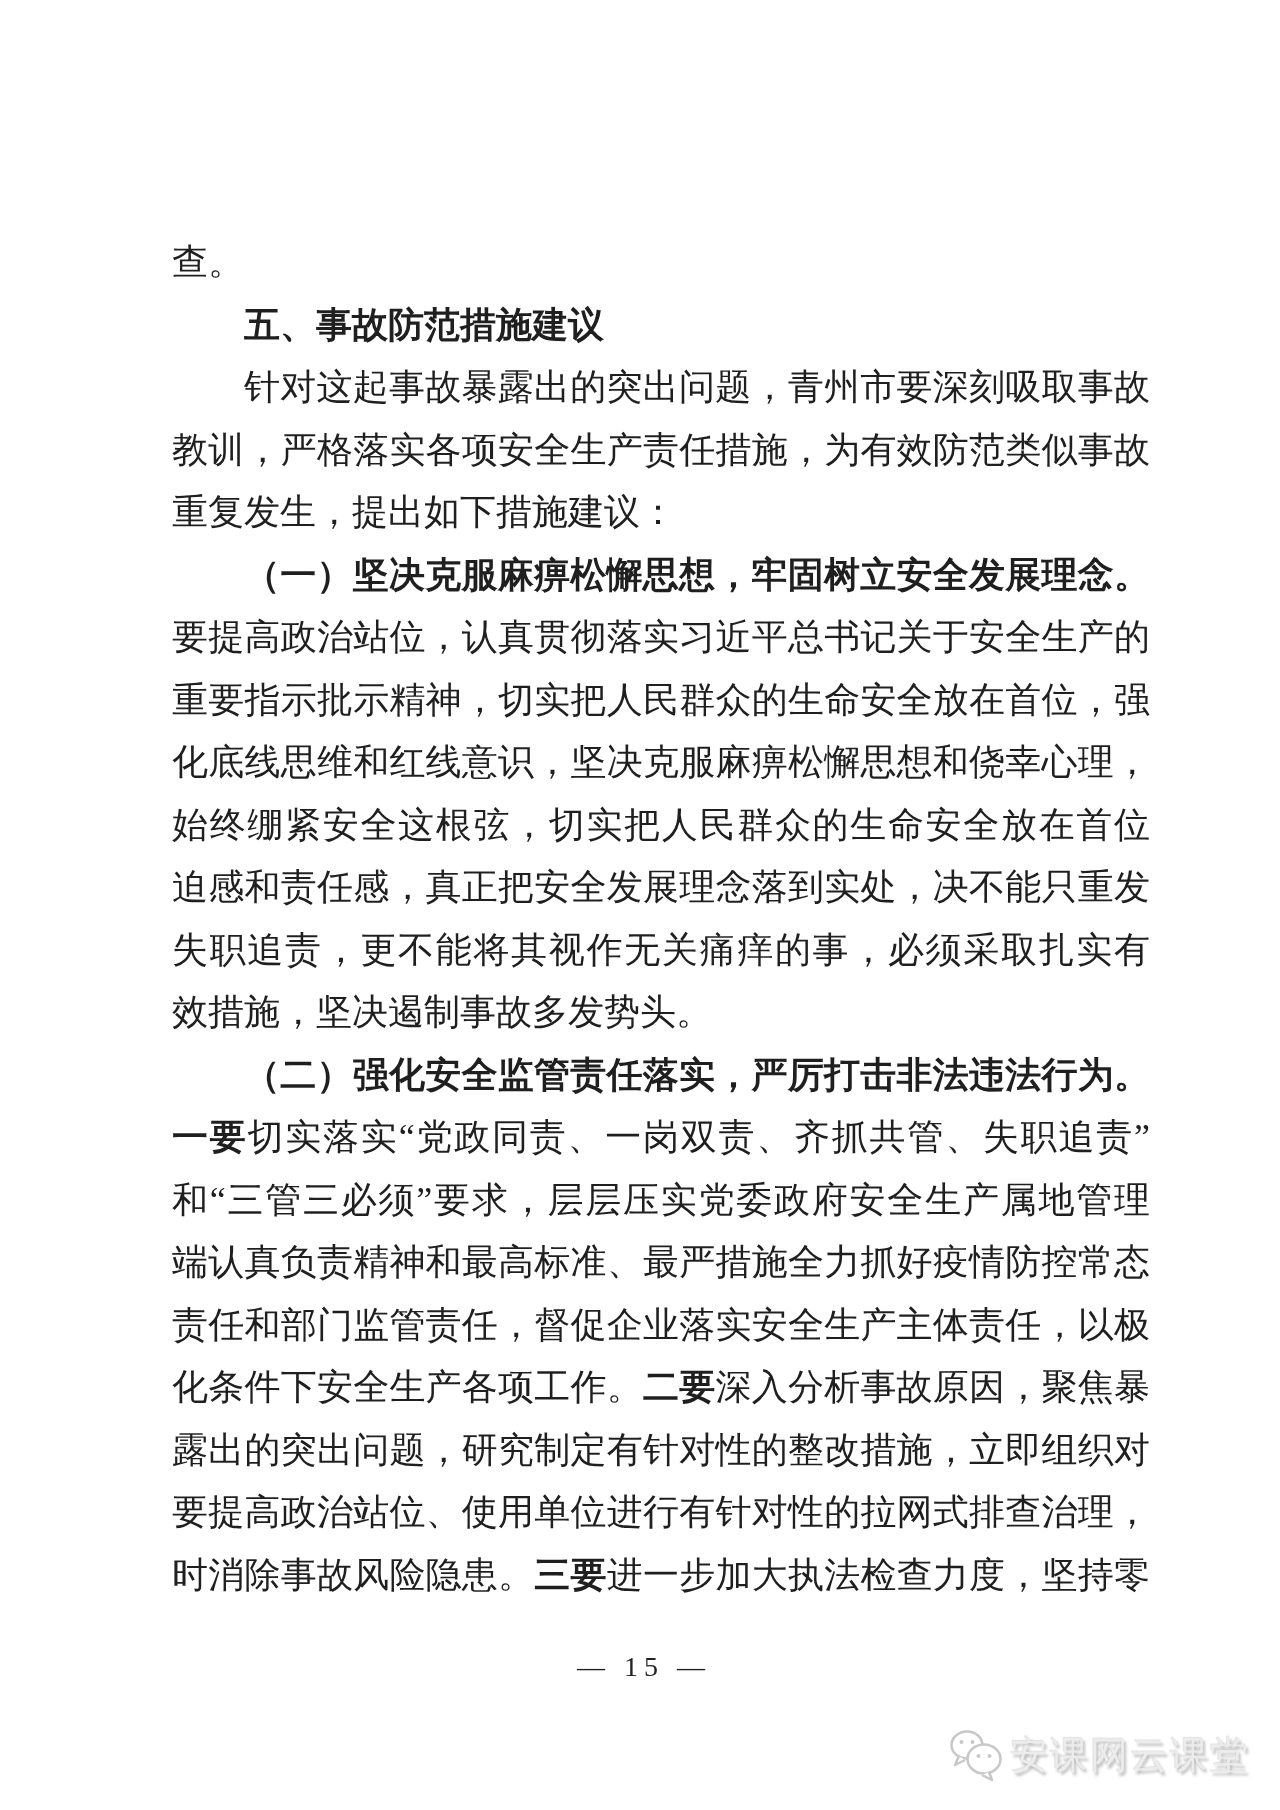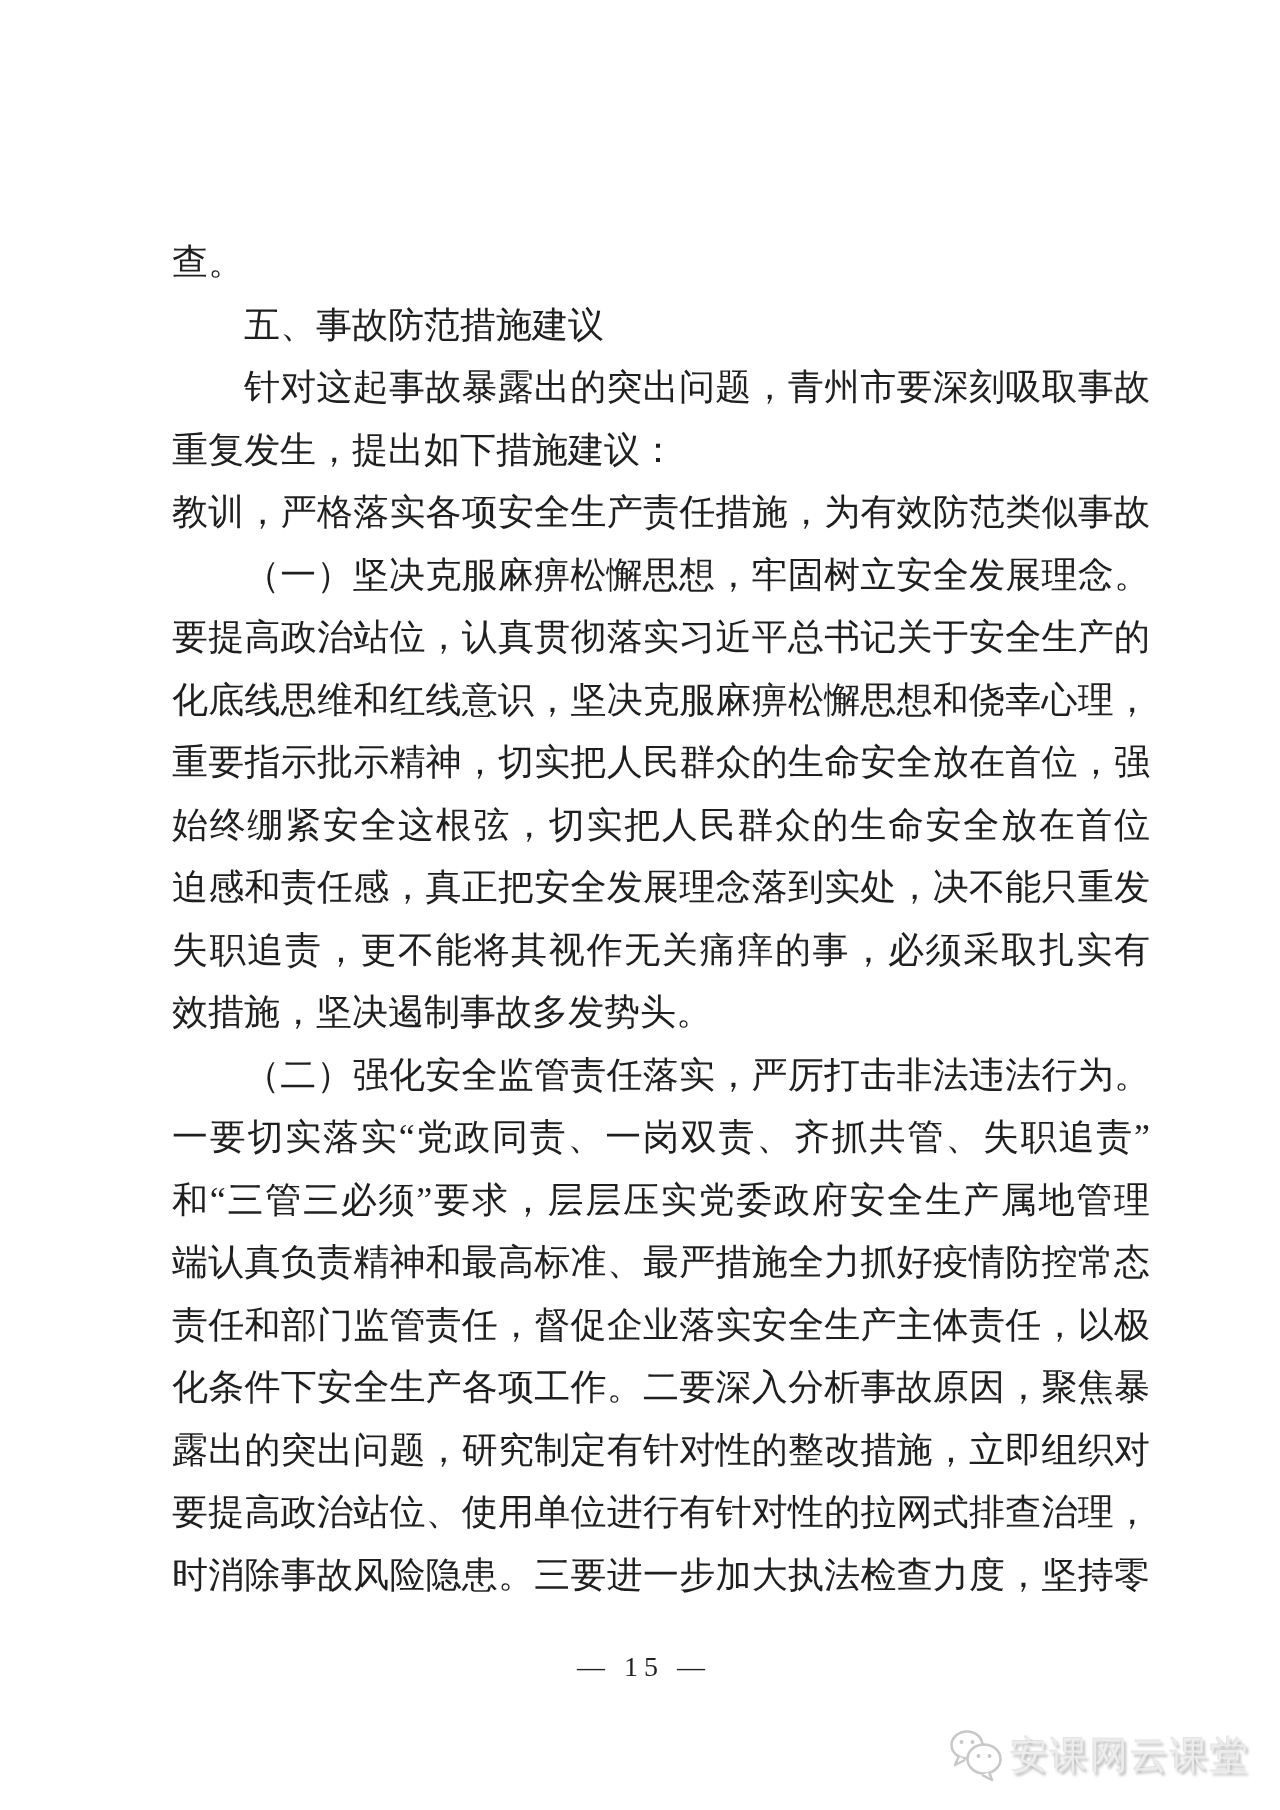--- a/index.html
+++ b/index.html
@@ -31,21 +31,21 @@
     text-justify: inter-character;
     overflow: hidden;
   }
   .line.no-fill {
     text-align-last: left;
   }
   .line.indent {
     text-indent: 72px;
   }
   .bold {
-    font-weight: normal;
+    font-weight: bold;
   }
   .footer {
     position: absolute;
     top: 1645px;
     left: 4px;
     width: 100%;
     height: 44px;
     line-height: 44px;
     text-align: center;
     font-size: 28px;
@@ -71,26 +71,26 @@
 </style>
 </head>
 <body>
 
 <div class="page">
 
   <div class="doc-body">
       <div class="line no-fill"><span>查。</span></div>
       <div class="line indent no-fill"><span class="bold">五、事故防范措施建议</span></div>
       <div class="line indent"><span>针对这起事故暴露出的突出问题，青州市要深刻吸取事故</span></div>
+      <div class="line"><span>教训，严格落实各项安全生产责任措施，为有效防范类似事故</span></div>
       <div class="line no-fill"><span>重复发生，提出如下措施建议：</span></div>
-      <div class="line"><span>教训，严格落实各项安全生产责任措施，为有效防范类似事故</span></div>
       <div class="line indent"><span class="bold">（一）坚决克服麻痹松懈思想，牢固树立安全发展理念。</span></div>
       <div class="line"><span>要提高政治站位，认真贯彻落实习近平总书记关于安全生产的</span></div>
+      <div class="line"><span>重要指示批示精神，切实把人民群众的生命安全放在首位，强</span></div>
       <div class="line"><span>化底线思维和红线意识，坚决克服麻痹松懈思想和侥幸心理，</span></div>
-      <div class="line"><span>重要指示批示精神，切实把人民群众的生命安全放在首位，强</span></div>
       <div class="line"><span>始终绷紧安全这根弦，切实把人民群众的生命安全放在首位</span></div>
       <div class="line"><span>迫感和责任感，真正把安全发展理念落到实处，决不能只重发</span></div>
       <div class="line"><span>失职追责，更不能将其视作无关痛痒的事，必须采取扎实有</span></div>
       <div class="line no-fill"><span>效措施，坚决遏制事故多发势头。</span></div>
       <div class="line indent"><span class="bold">（二）强化安全监管责任落实，严厉打击非法违法行为。</span></div>
       <div class="line"><span class="bold">一要</span><span>切实落实“党政同责、一岗双责、齐抓共管、失职追责”</span></div>
       <div class="line"><span>和“三管三必须”要求，层层压实党委政府安全生产属地管理</span></div>
       <div class="line"><span>端认真负责精神和最高标准、最严措施全力抓好疫情防控常态</span></div>
       <div class="line"><span>责任和部门监管责任，督促企业落实安全生产主体责任，以极</span></div>
       <div class="line"><span>化条件下安全生产各项工作。</span><span class="bold">二要</span><span>深入分析事故原因，聚焦暴</span></div>

